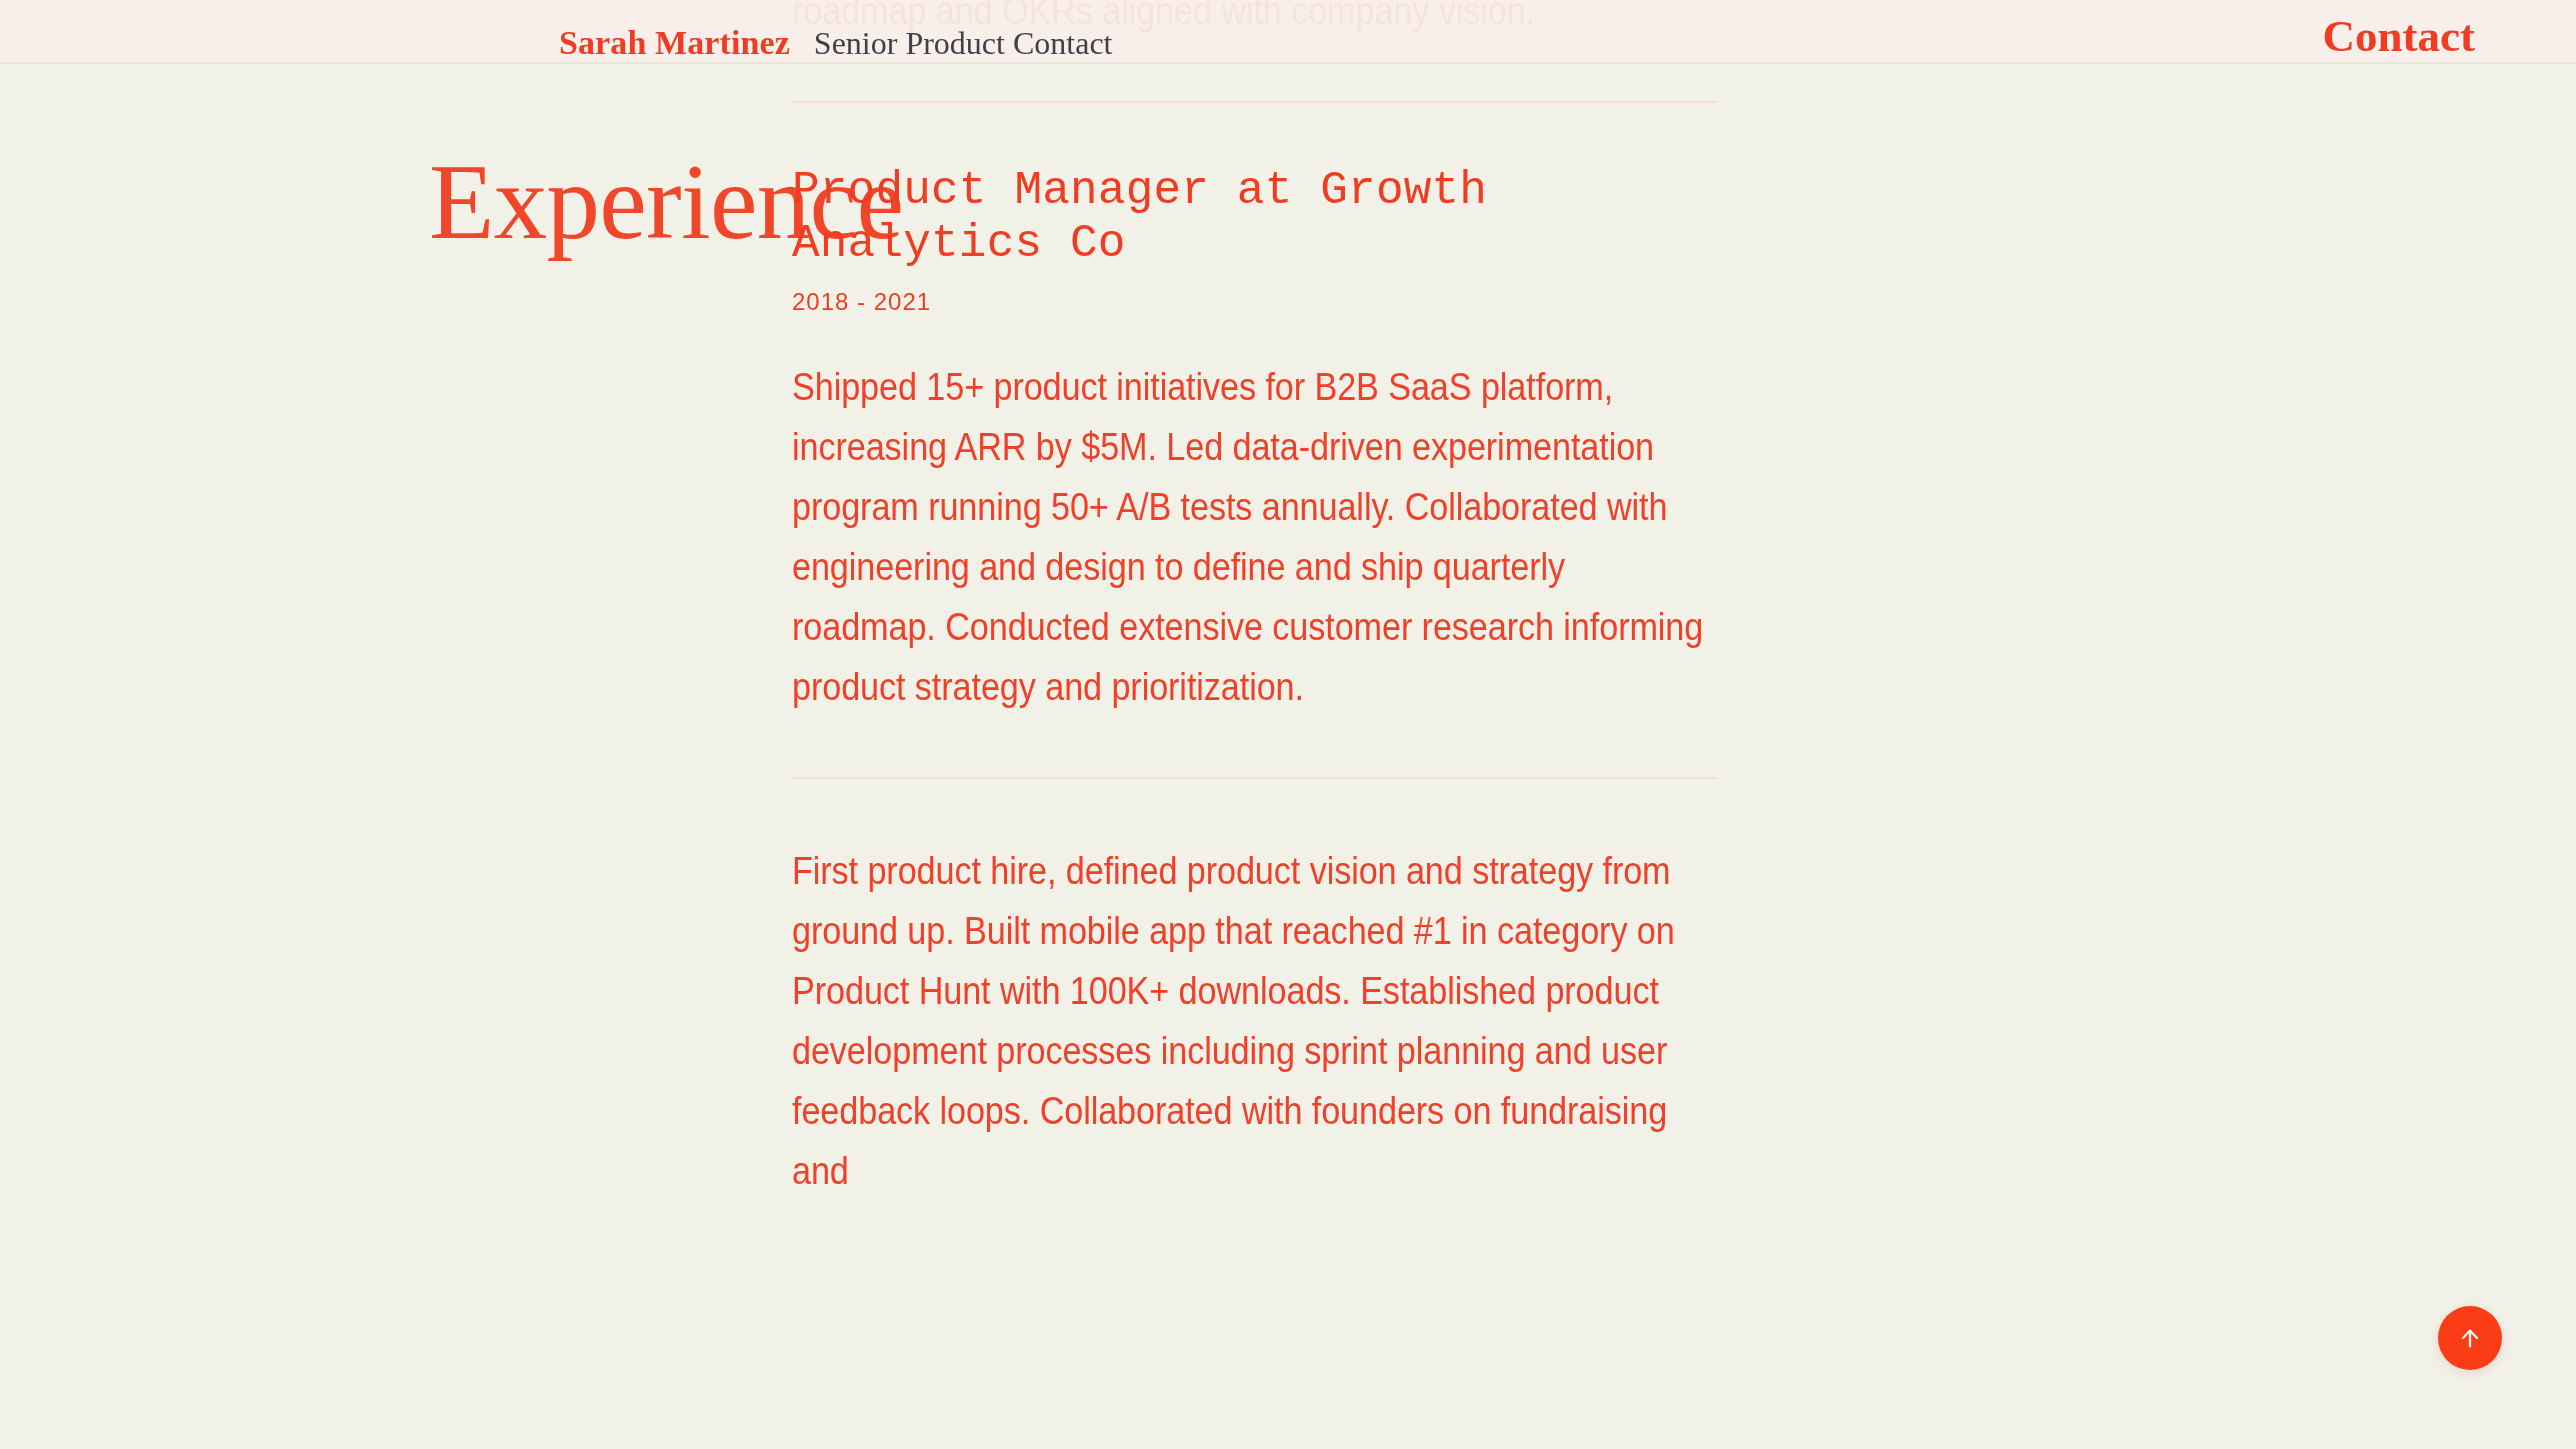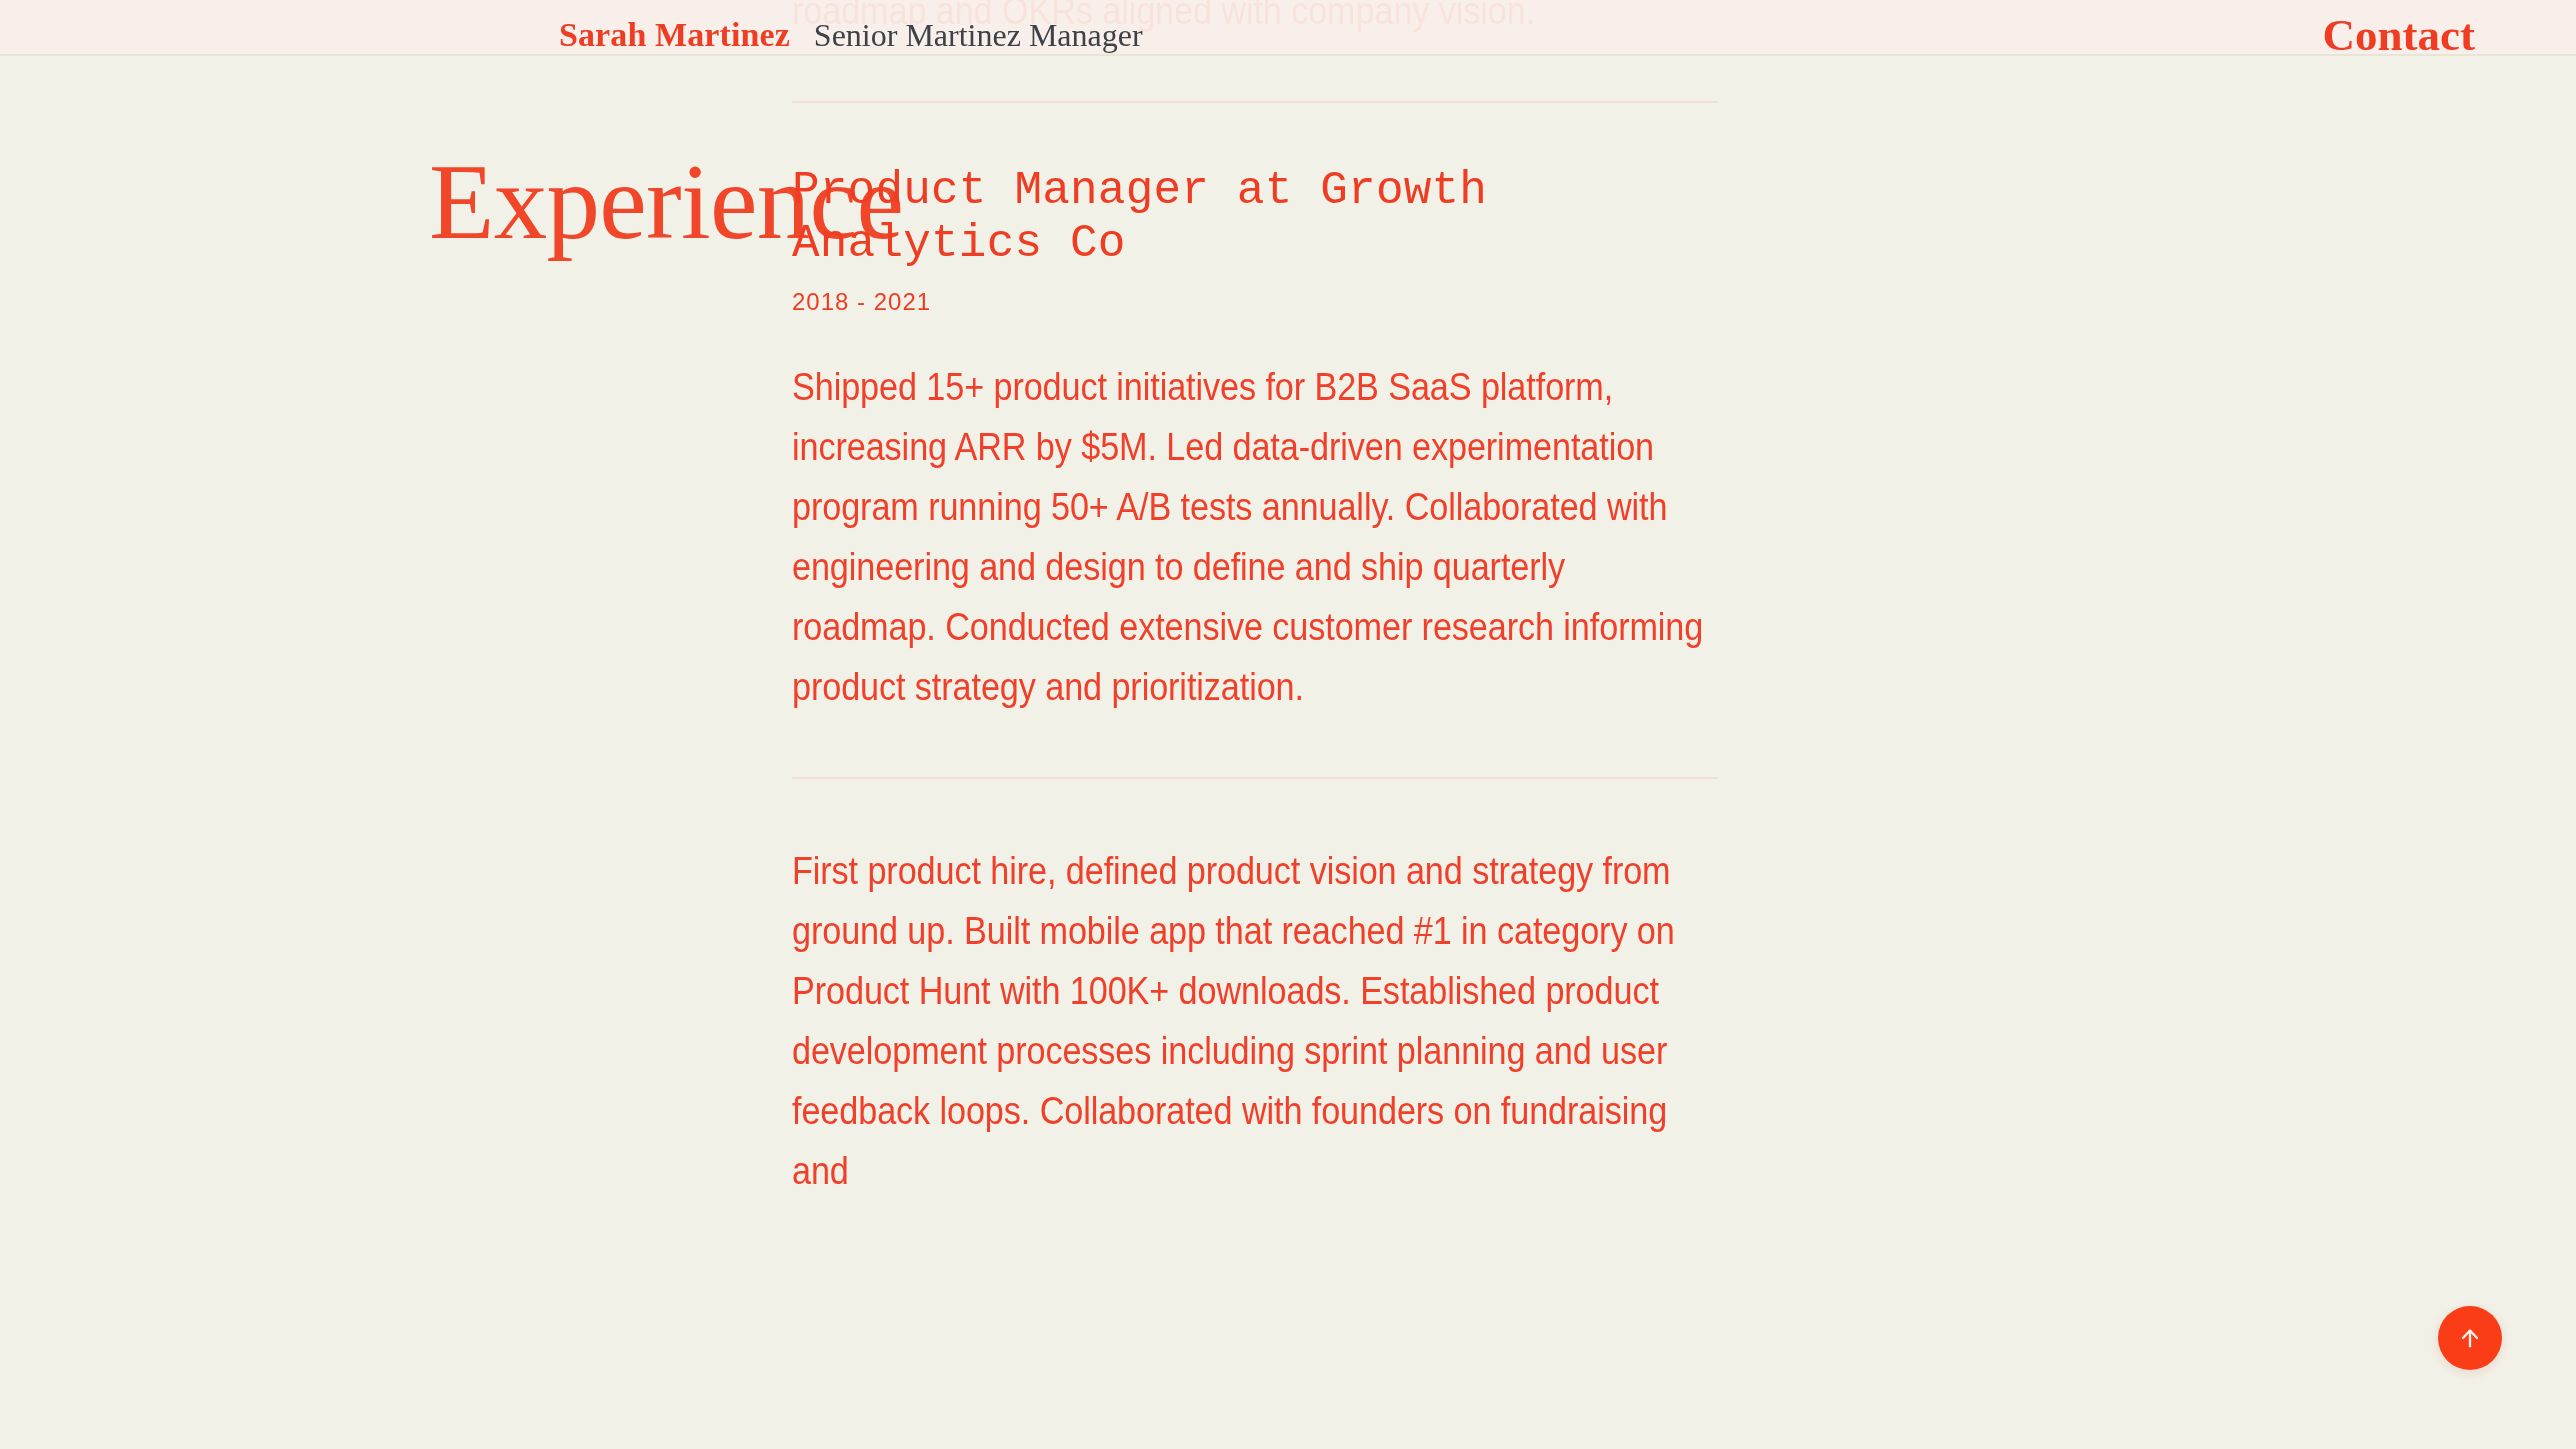--- a/index.html
+++ b/index.html
@@ -13,25 +13,25 @@
     background: #F2F1E8;
     font-family: "Liberation Sans", sans-serif;
     position: relative;
   }
 
   
   .site-header {
     position: absolute;
     top: 0; left: 0;
     width: 2576px;
-    height: 56px;
+    height: 64px;
     background: rgba(249, 239, 233, 0.93);
     border-bottom: 2px solid #E9E4D8;
     display: flex;
-    align-items: center;
+    align-items: flex-end;
     box-sizing: border-box;
     padding: 15px 101px 0 0;
     z-index: 50;
   }
   .brand-group {
     display: flex;
     align-items: baseline;
     margin-left: 559px;
     gap: 24px;
   }
@@ -205,18 +205,18 @@
         <polyline points="6 12 12 5.5 18 12"></polyline>
       </svg>
     </span>
   </button>
 
 </div>
 
 <header class="site-header">
   <div class="brand-group">
     <span class="brand-name">Sarah Martinez</span>
-    <span class="brand-role">Senior Martinez Manager</span>
+    <span class="brand-role">Senior Product Contact</span>
   </div>
   <div class="nav-spacer"></div>
   <a class="nav-contact">Contact</a>
 </header>
 
 
 </body></html>

